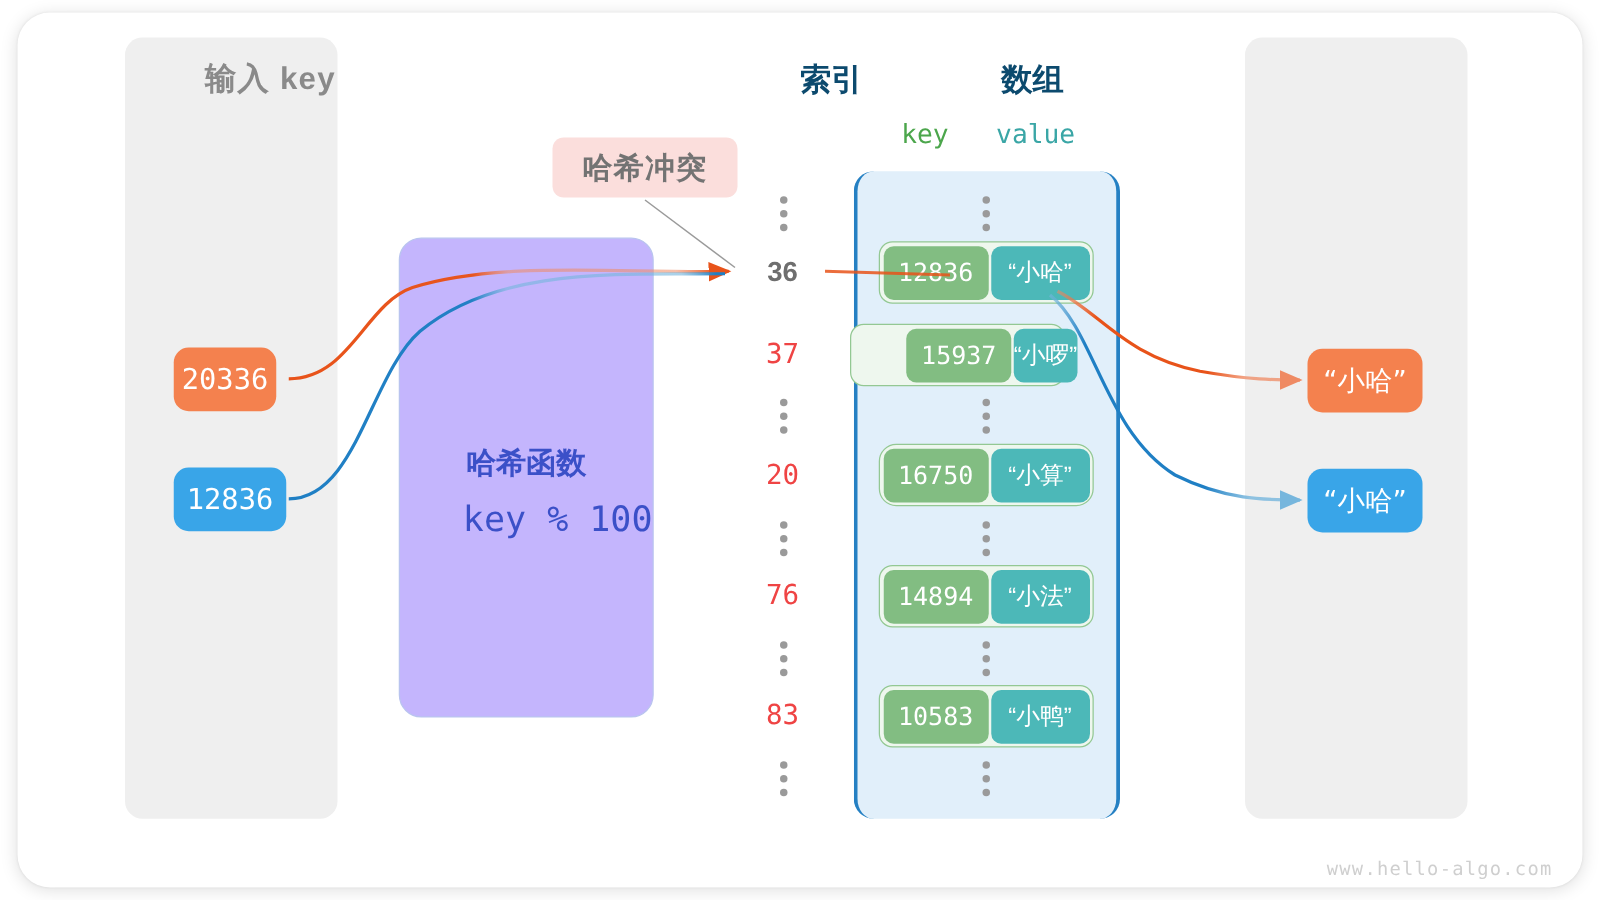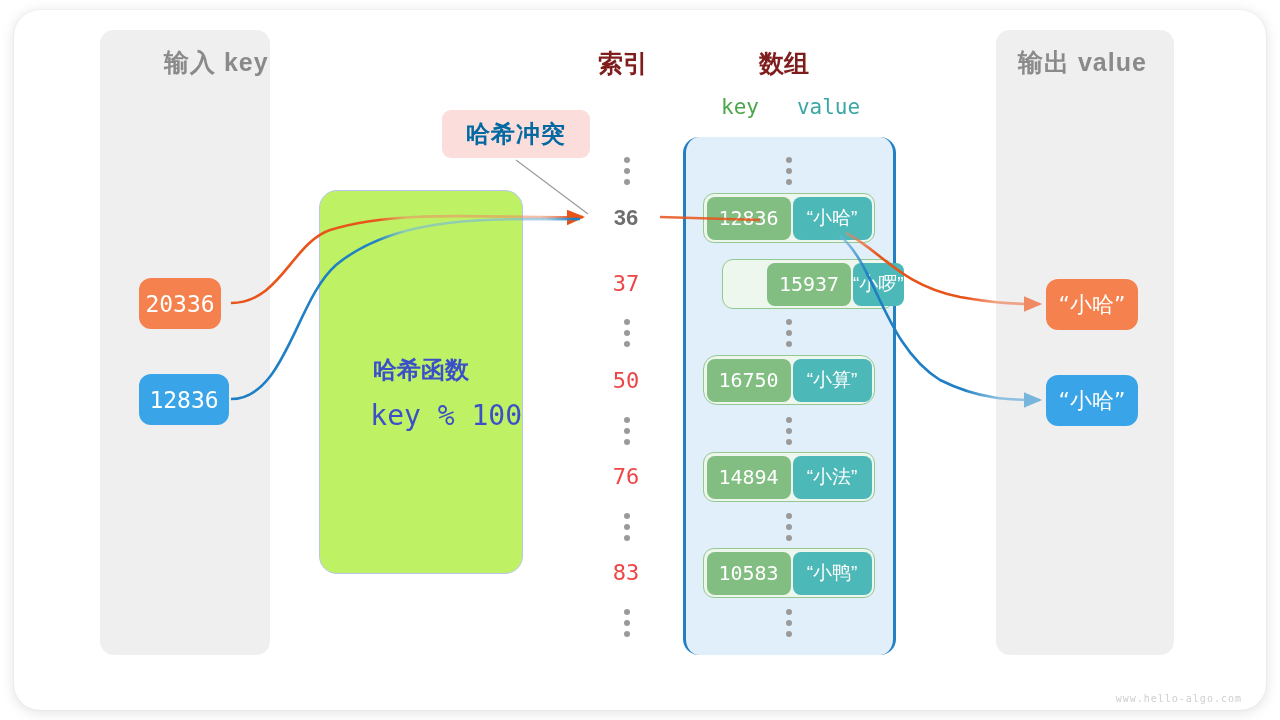--- a/index.html
+++ b/index.html
@@ -34,41 +34,42 @@
   .panel-title {
     position: absolute;
     color: #8a8a8a;
     font-weight: bold;
     font-size: 25px;
     white-space: nowrap;
     letter-spacing: 1px;
   }
   .col-title {
     position: absolute;
-    color: #7f1d1d;
+    color: #0c4a6e;
     font-weight: bold;
     font-size: 25px;
     white-space: nowrap;
+    margin-left: 42px;
   }
   .kv-head {
     position: absolute;
     font-family: "DejaVu Sans Mono", "Liberation Mono", monospace;
     font-size: 21px;
     white-space: nowrap;
   }
   .kv-head .k { color: #4CA64C; margin-top: 48px; }
   .kv-head .v { color: #3AA6A6; }
 
   .hashbox {
     position: absolute;
     left: 319px;
     top: 190px;
     width: 202px;
     height: 382px;
-    background: #bef264;
+    background: #c4b5fd;
     border: 1.6px solid #b9c4ef;
     border-radius: 18px;
   }
   .hashbox-title {
     position: absolute;
     left: 0;
     top: 163px;
     width: 100%;
     text-align: center;
     color: #3b50c8;
@@ -105,21 +106,21 @@
     position: absolute;
     left: 442px;
     top: 110px;
     width: 148px;
     height: 48px;
     background: #fbdedc;
     border-radius: 9px;
     display: flex;
     align-items: center;
     justify-content: center;
-    color: #0369a1;
+    color: #737373;
     font-weight: bold;
     font-size: 24px;
     letter-spacing: 1px;
   }
 
   .arraybox {
     position: absolute;
     left: 683px;
     top: 137px;
     width: 213px;
@@ -204,36 +205,35 @@
     width: 1280px;
     height: 720px;
     pointer-events: none;
   }
 
   .watermark {
     position: absolute;
     right: 38px;
     bottom: 16px;
     color: #cfcfcf;
-    font-size: 10px;
+    font-size: 15px;
     font-family: "DejaVu Sans Mono", "Liberation Mono", monospace;
     letter-spacing: 1px;
   }
 </style>
 </head>
 <body>
 
 <div id="stage">
   <div class="card"></div>
 
   <div class="panel" style="left:100px; top:30px; width:170px; height:625px;"></div>
   <div class="panel-title" style="left:122px; top:46px;margin-left:42px;">输入 key</div>
 
   <div class="panel" style="left:996px; top:30px; width:178px; height:625px;"></div>
-  <div class="panel-title" style="left:1018px; top:46px;">输出 value</div>
 
   <div class="col-title" style="left:598px; top:47px;">索引</div>
   <div class="col-title" style="left:759px; top:47px;">数组</div>
   <div class="kv-head" style="left:721px; top:95px;">
     <span class="k">key</span>
     &nbsp;&nbsp;<span class="v">value</span>
   </div>
 
   <div class="hashbox">
     <div class="hashbox-title">哈希函数</div>
@@ -255,21 +255,21 @@
       <i></i>
       <i></i>
     </div>
   <div class="idx hl" style="left:594px; top:205px;">36</div>
   <div class="idx" style="left:594px; top:271px;">37</div>
   <div class="dots" style="left:622px; top:319px;">
       <i></i>
       <i></i>
       <i></i>
     </div>
-  <div class="idx" style="left:594px; top:368px;">50</div>
+  <div class="idx" style="left:594px; top:368px;">20</div>
   <div class="dots" style="left:622px; top:417px;">
       <i></i>
       <i></i>
       <i></i>
     </div>
   <div class="idx" style="left:594px; top:464px;">76</div>
   <div class="dots" style="left:622px; top:513px;">
       <i></i>
       <i></i>
       <i></i>
@@ -285,21 +285,21 @@
       <i></i>
       <i></i>
       <i></i>
     </div>
 
   <div class="entry" style="left:703px; top:193px;">
     <div class="key">12836</div>
     <div class="val">“小哈”</div>
   </div>
 
-  <div class="entry" style="left:722px; top:259px;padding-left:44px;">
+  <div class="entry" style="left:680px; top:259px;padding-left:44px;">
     <div class="key">15937</div>
     <div class="val">“小啰”</div>
   </div>
 
   <div class="dots" style="left:784px; top:319px;">
       <i></i>
       <i></i>
       <i></i>
     </div>
 

